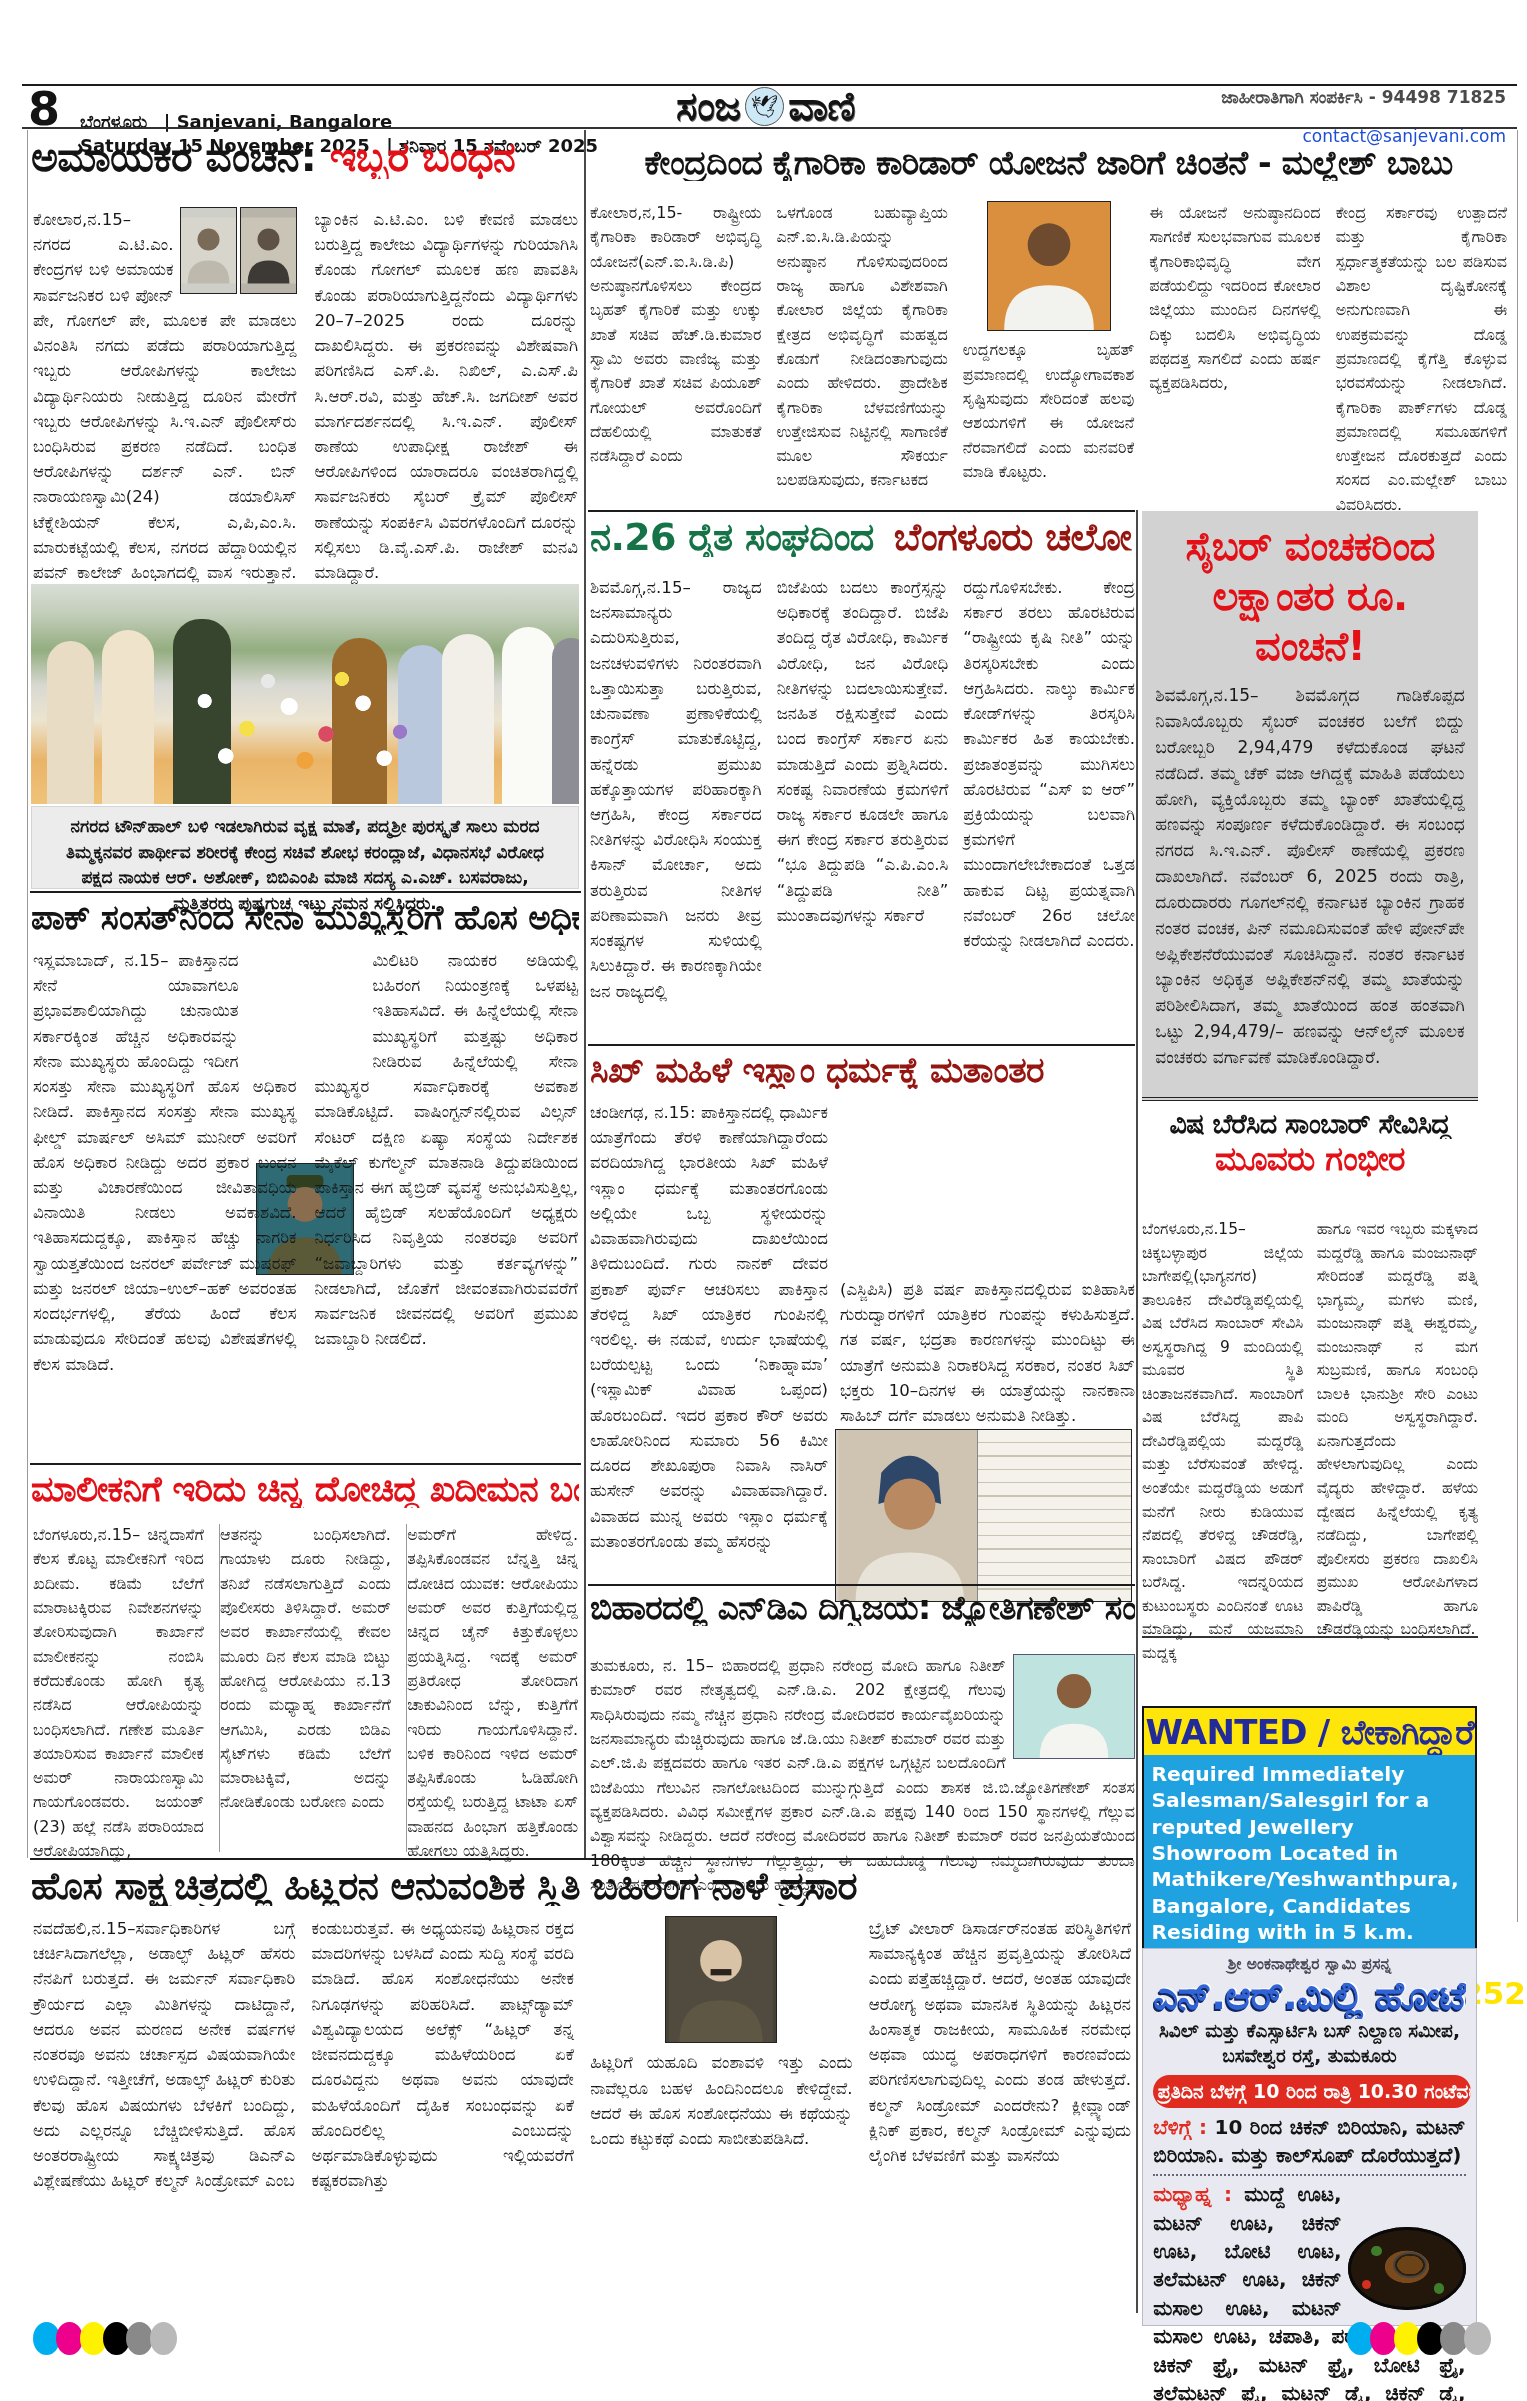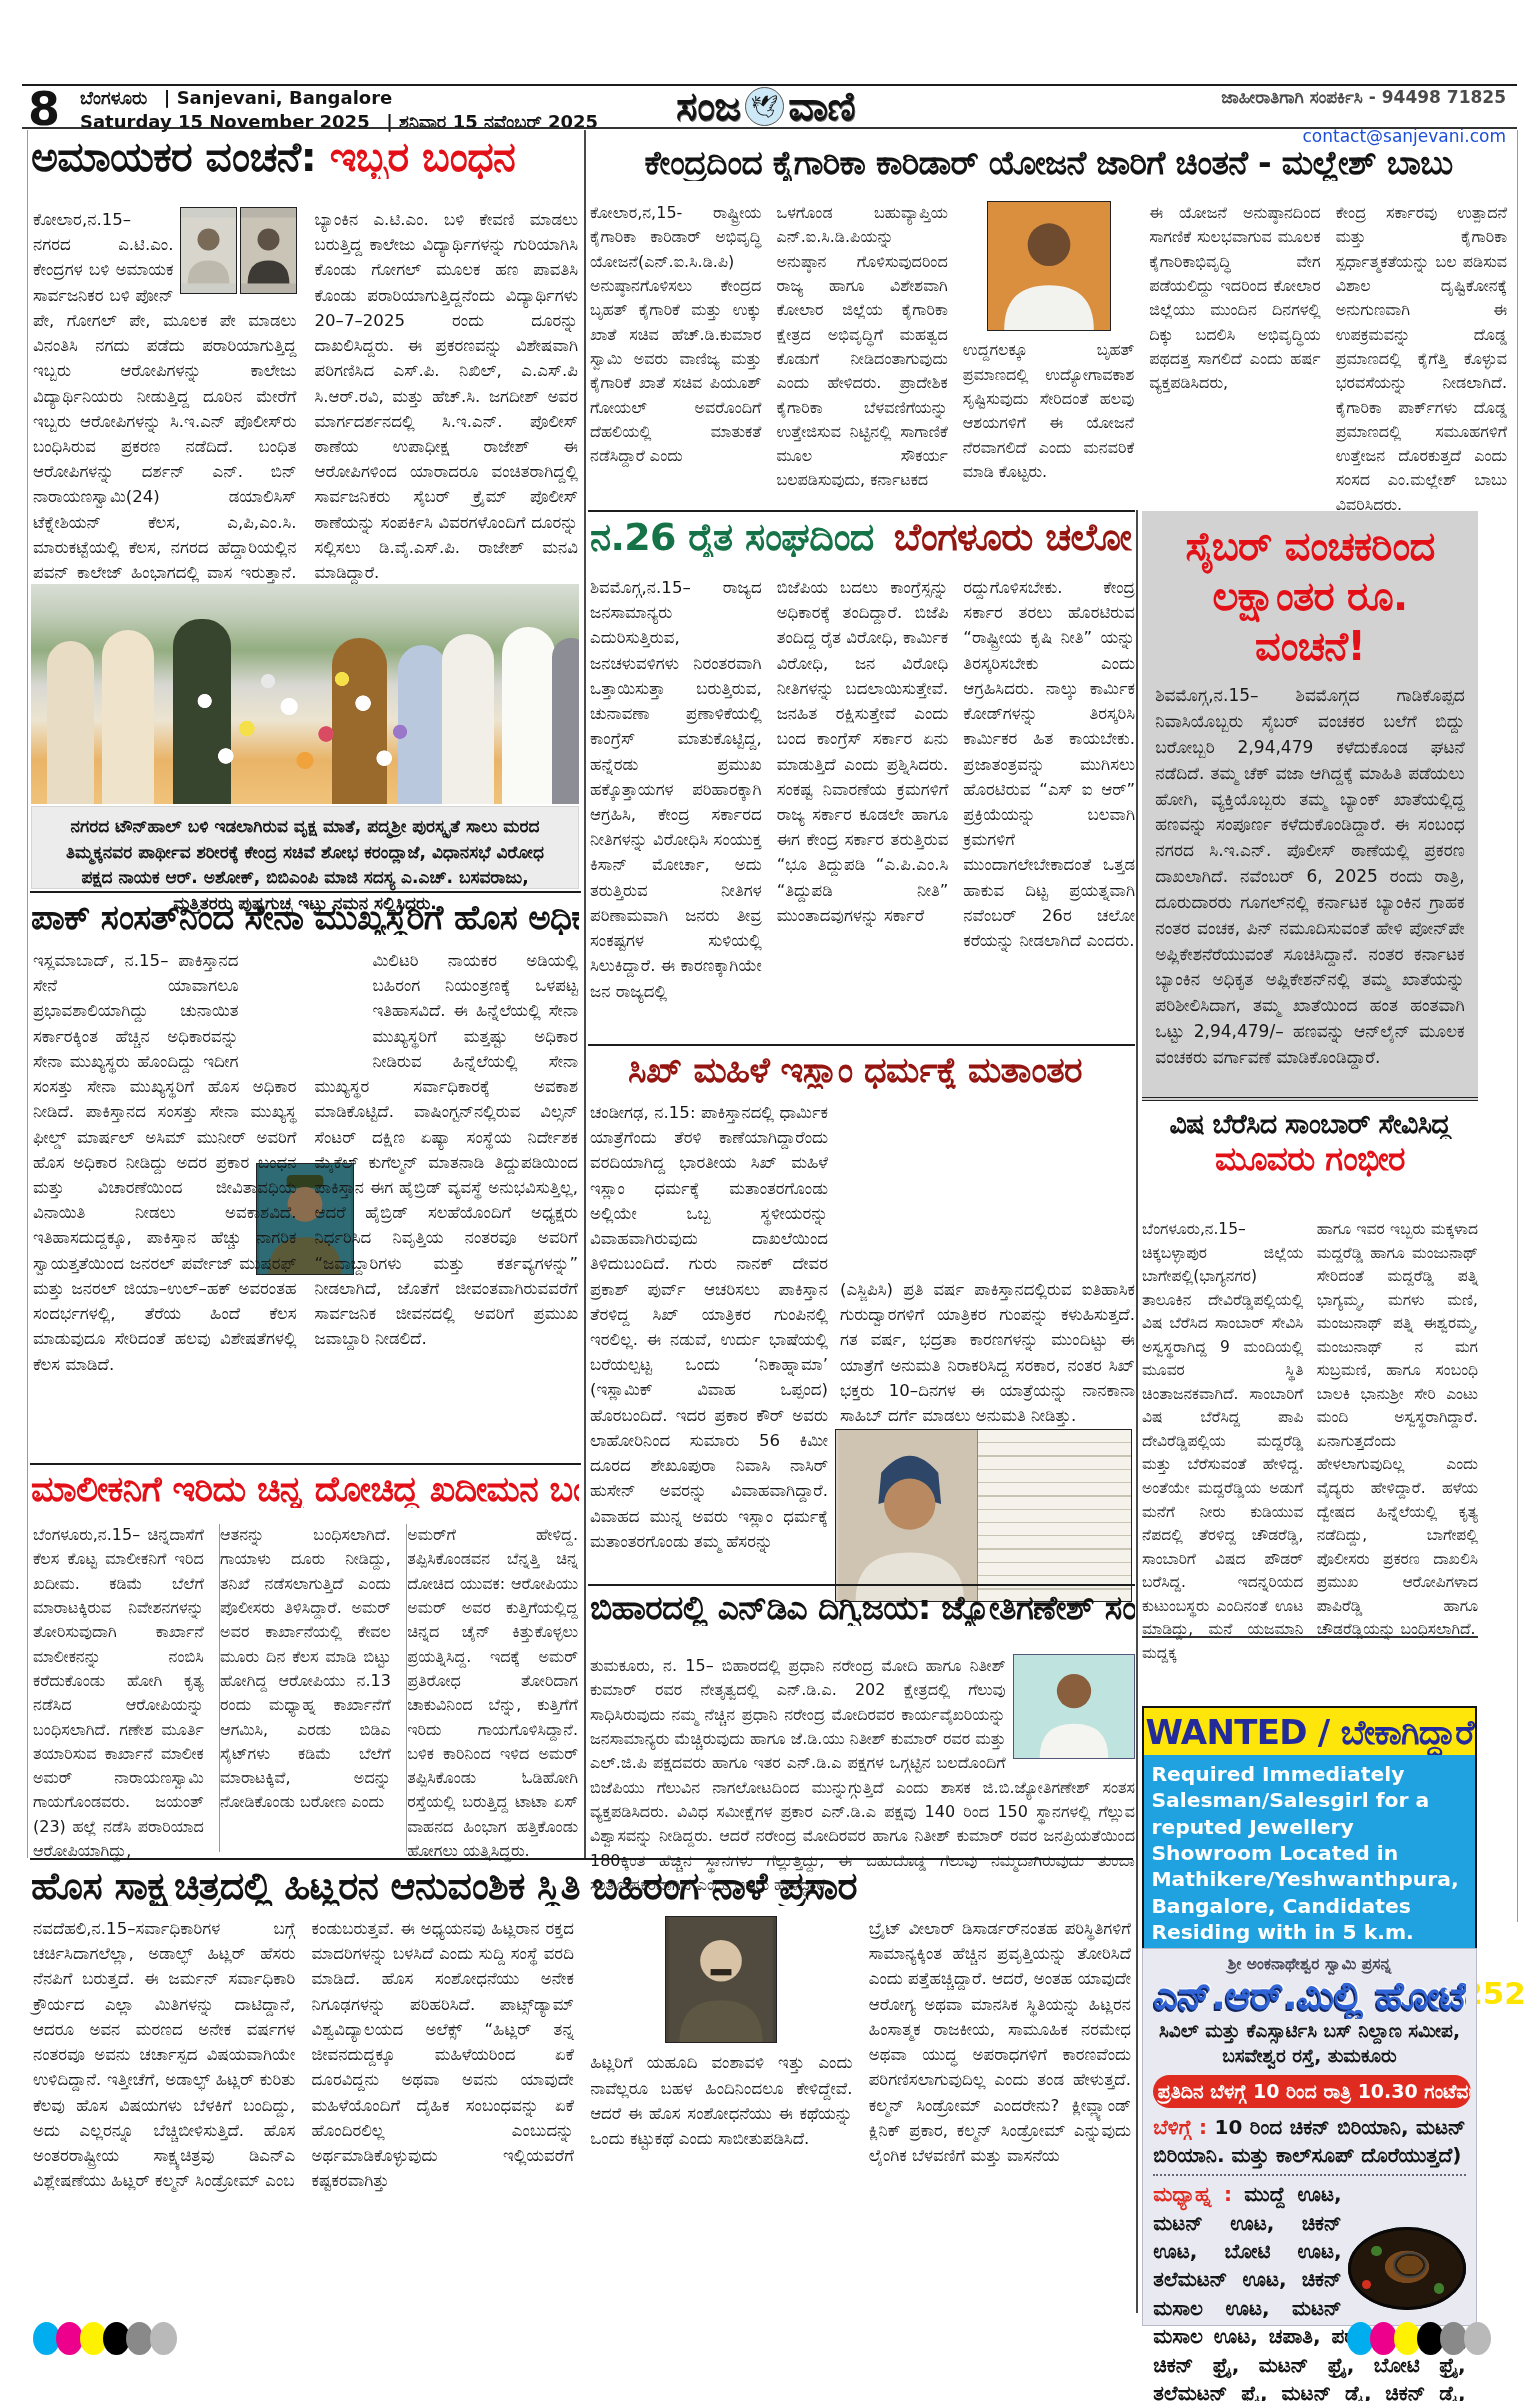--- a/index.html
+++ b/index.html
@@ -9,21 +9,21 @@
   .hr{position:absolute;background:#1c1c1c;height:2.2px;}
   .hr.thin{height:1.5px;background:#333;}
   .vr{position:absolute;background:#4a4a4a;width:1.5px;}
   .vr.thin{width:0.7px;background:#999;}
   .headline{font-weight:bold;line-height:1.06;letter-spacing:-0.7px;white-space:nowrap;overflow:hidden;}
   .center{text-align:center;}
   .body-text{font-size:16.6px;line-height:1.52;text-align:justify;color:#181818;}
   .cols{display:flex;}
   .col{flex:1;min-width:0;}
   .red{color:#e31017;}
-  .maroon{color:#951511;margin-left:38px;}
+  .maroon{color:#951511;}
   .green{color:#157347;}
   .caption-box{background:#ececec;border:0.7px solid #d5d5d5;font-weight:bold;font-size:17px;
                line-height:1.5;text-align:center;padding:7.4px 21px;box-sizing:border-box;}
   .ph{position:relative;overflow:hidden;border:1.5px solid #222;box-sizing:border-box;}
   .ph svg{position:absolute;left:0;top:0;width:100%;height:100%;}
   .ph.noborder{border:none;}
   .spacer-r{float:right;width:58px;height:117px;}
   .spacer-l{float:left;width:58px;height:117px;}
   .graybox{background:#d2d2d2;border-bottom:4.4px double #222;box-sizing:border-box;padding:10.3px 13.3px;}
   .dot{width:27px;height:33px;border-radius:50%;margin-right:-3.7px;}
@@ -82,21 +82,21 @@
 </head>
 <body>
 
 <div class="page">
 
   <div class="hr" style="left:22px;top:84px;width:1495px;"></div>
 
   <div class="abs" style="left:28px;top:86px;font-size:46px;font-weight:bold;line-height:1;">8</div>
 
   <div class="abs" style="left:80px;top:87px;">
-    <div style="font-size:18px;font-weight:bold;">
+    <div style="font-size:18px;font-weight:bold;margin-top:24px;">
       <span>ಬೆಂಗಳೂರು</span>
       <span style="margin-left:10.3px;">| Sanjevani, Bangalore</span>
     </div>
     <div style="font-size:18px;font-weight:bold;margin-top:1.5px;">
       <span>Saturday 15 November 2025</span>
       <span style="margin-left:10.3px;">| ಶನಿವಾರ 15 ನವೆಂಬರ್ 2025</span>
     </div>
   </div>
 
   <div class="abs" style="left:599px;top:83px;width:333px;display:flex;align-items:center;justify-content:center;gap:4.4px;">

